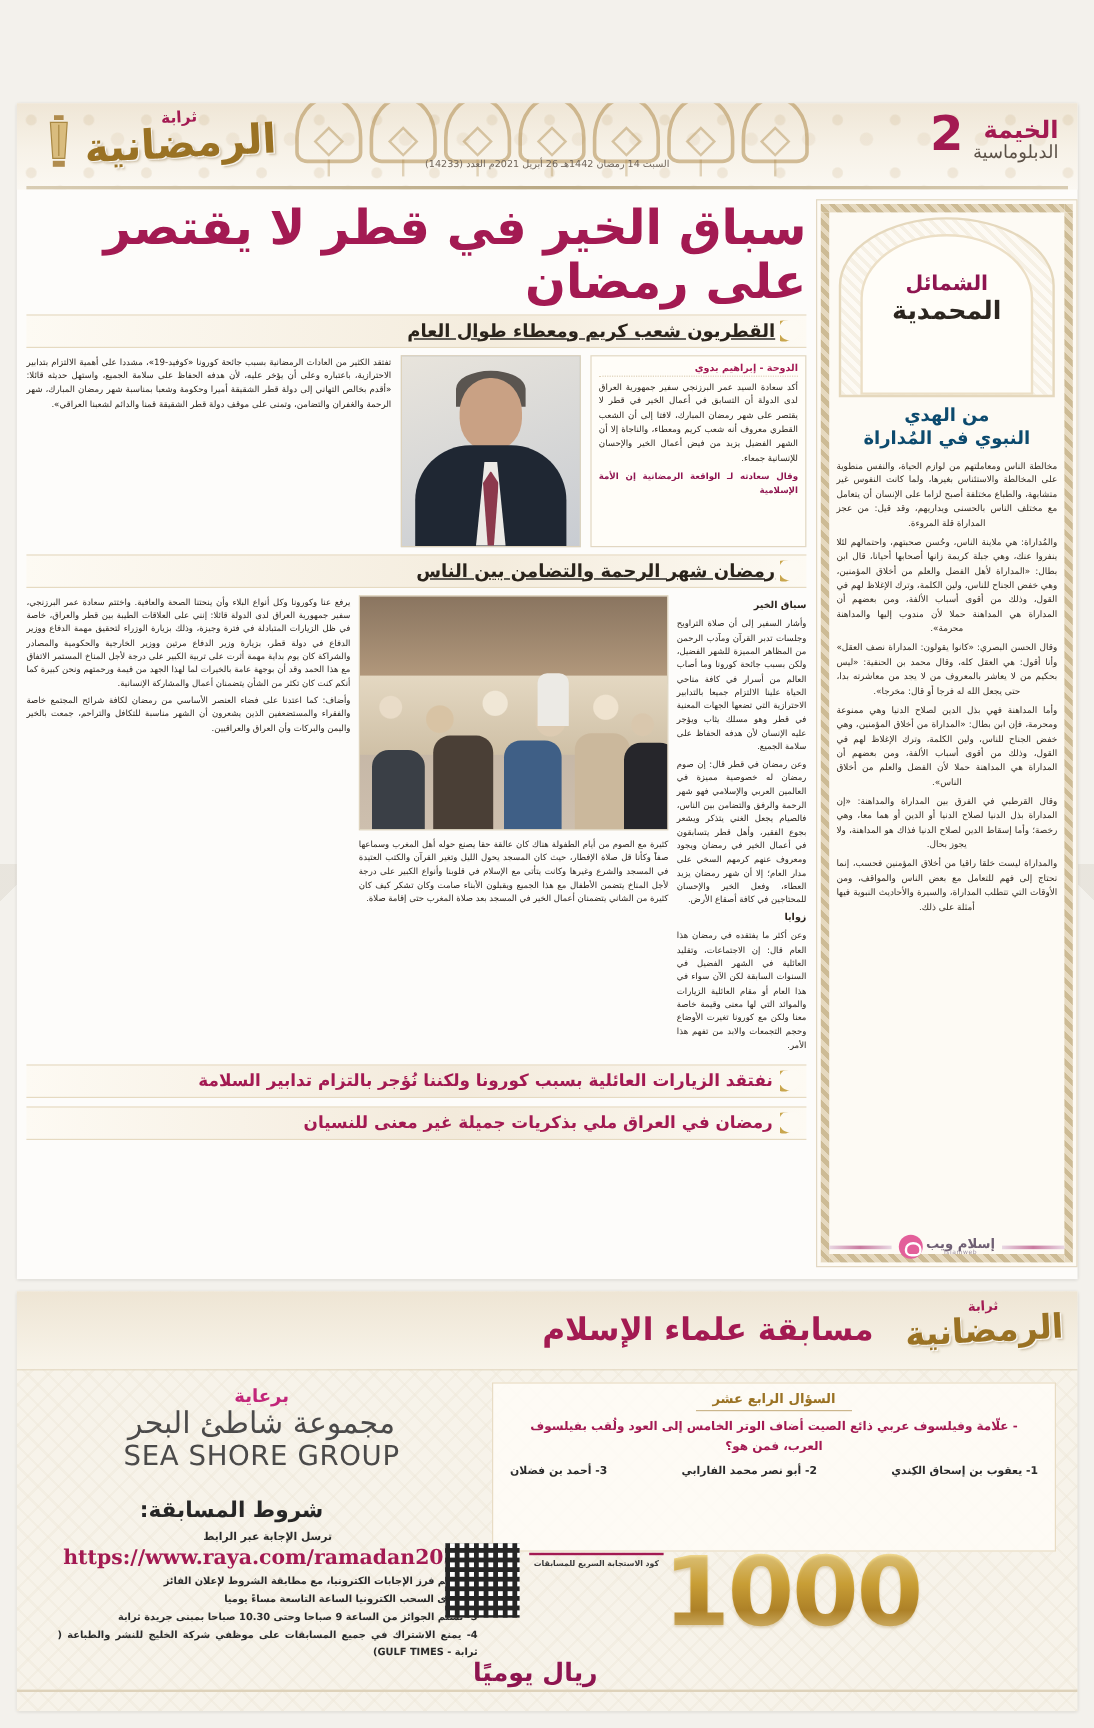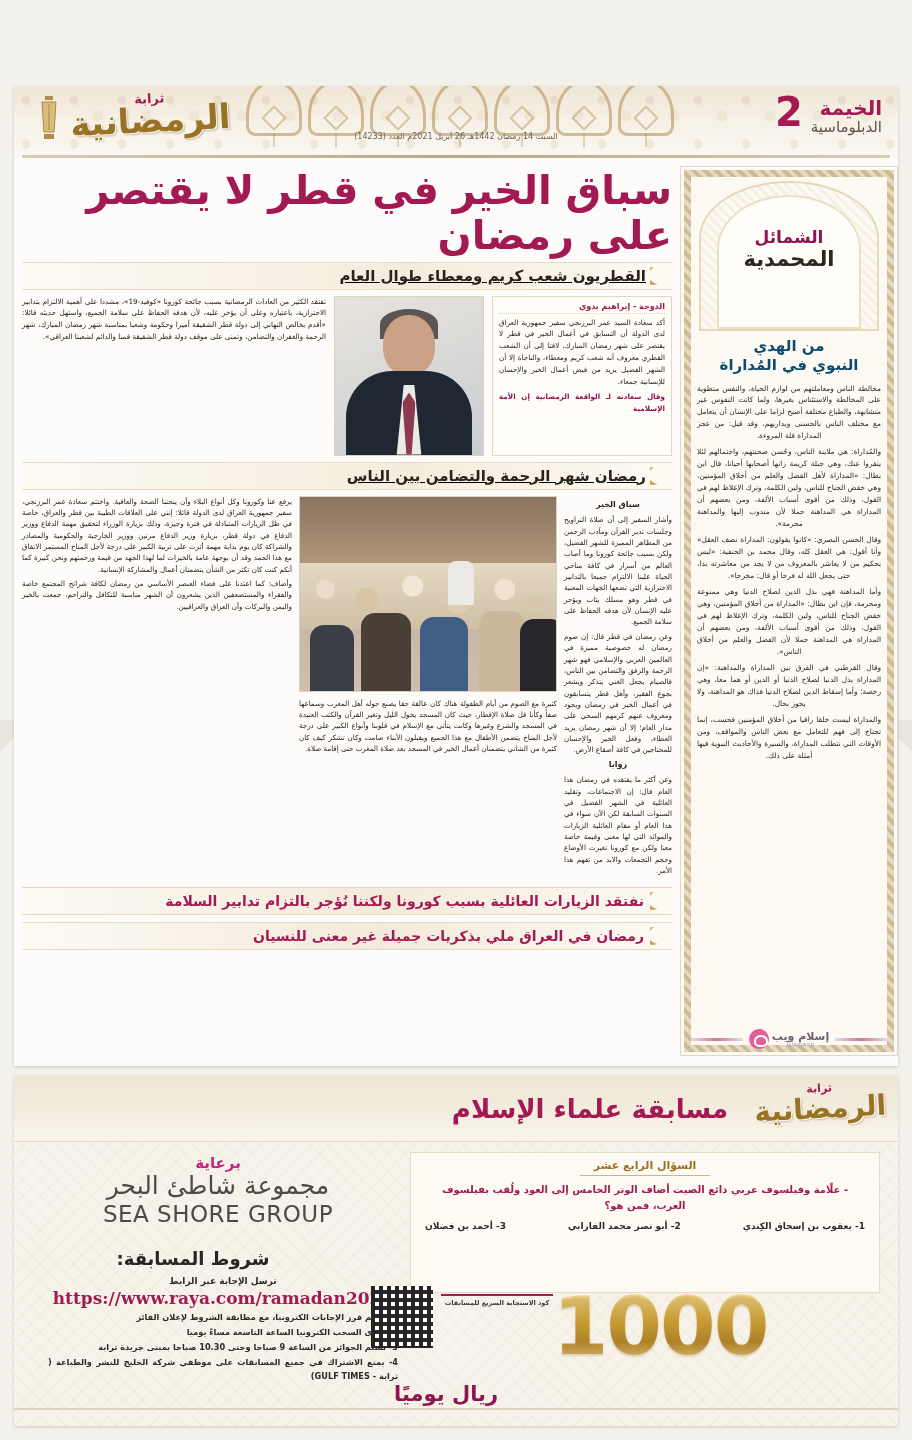--- a/index.html
+++ b/index.html
@@ -241,21 +241,21 @@
     text-align: justify; direction: rtl; margin-bottom: 3px;
   }
 
   
   .sub-bar2 { margin-top: 6px; }
 
   
   .mid-row { display: flex; gap: 7px; margin-top: 6px; direction: rtl; }
   .col { font-size: 7.1px; line-height: 1.6; color: #2b241c; text-align: justify; direction: rtl; }
   .col p { margin-bottom: 3px; }
-  .col h4 { font-size: 8px; color: #2b241c; text-align: center; font-weight: bold; margin: 3px 0; }
+  .col h4 { font-size: 8px; color: #2b241c; text-align: right; font-weight: bold; margin: 3px 0; }
   .col-r { flex: 0 0 108px; }
   .photo-col { flex: 0 0 258px; }
   .news-photo {
     width: 100%; height: 196px; border: 1px solid #ddd2bb;
     background: linear-gradient(180deg,#b8a898,#cdbfae);
     position: relative; overflow: hidden;
   }
   .np-shelf { position:absolute; left:0; right:0; top:0; height:38%; background: linear-gradient(180deg,#8a7560,#b59b7e); }
   .np-goods { position:absolute; left:0; right:0; top:34%; height:34%;
     background:

